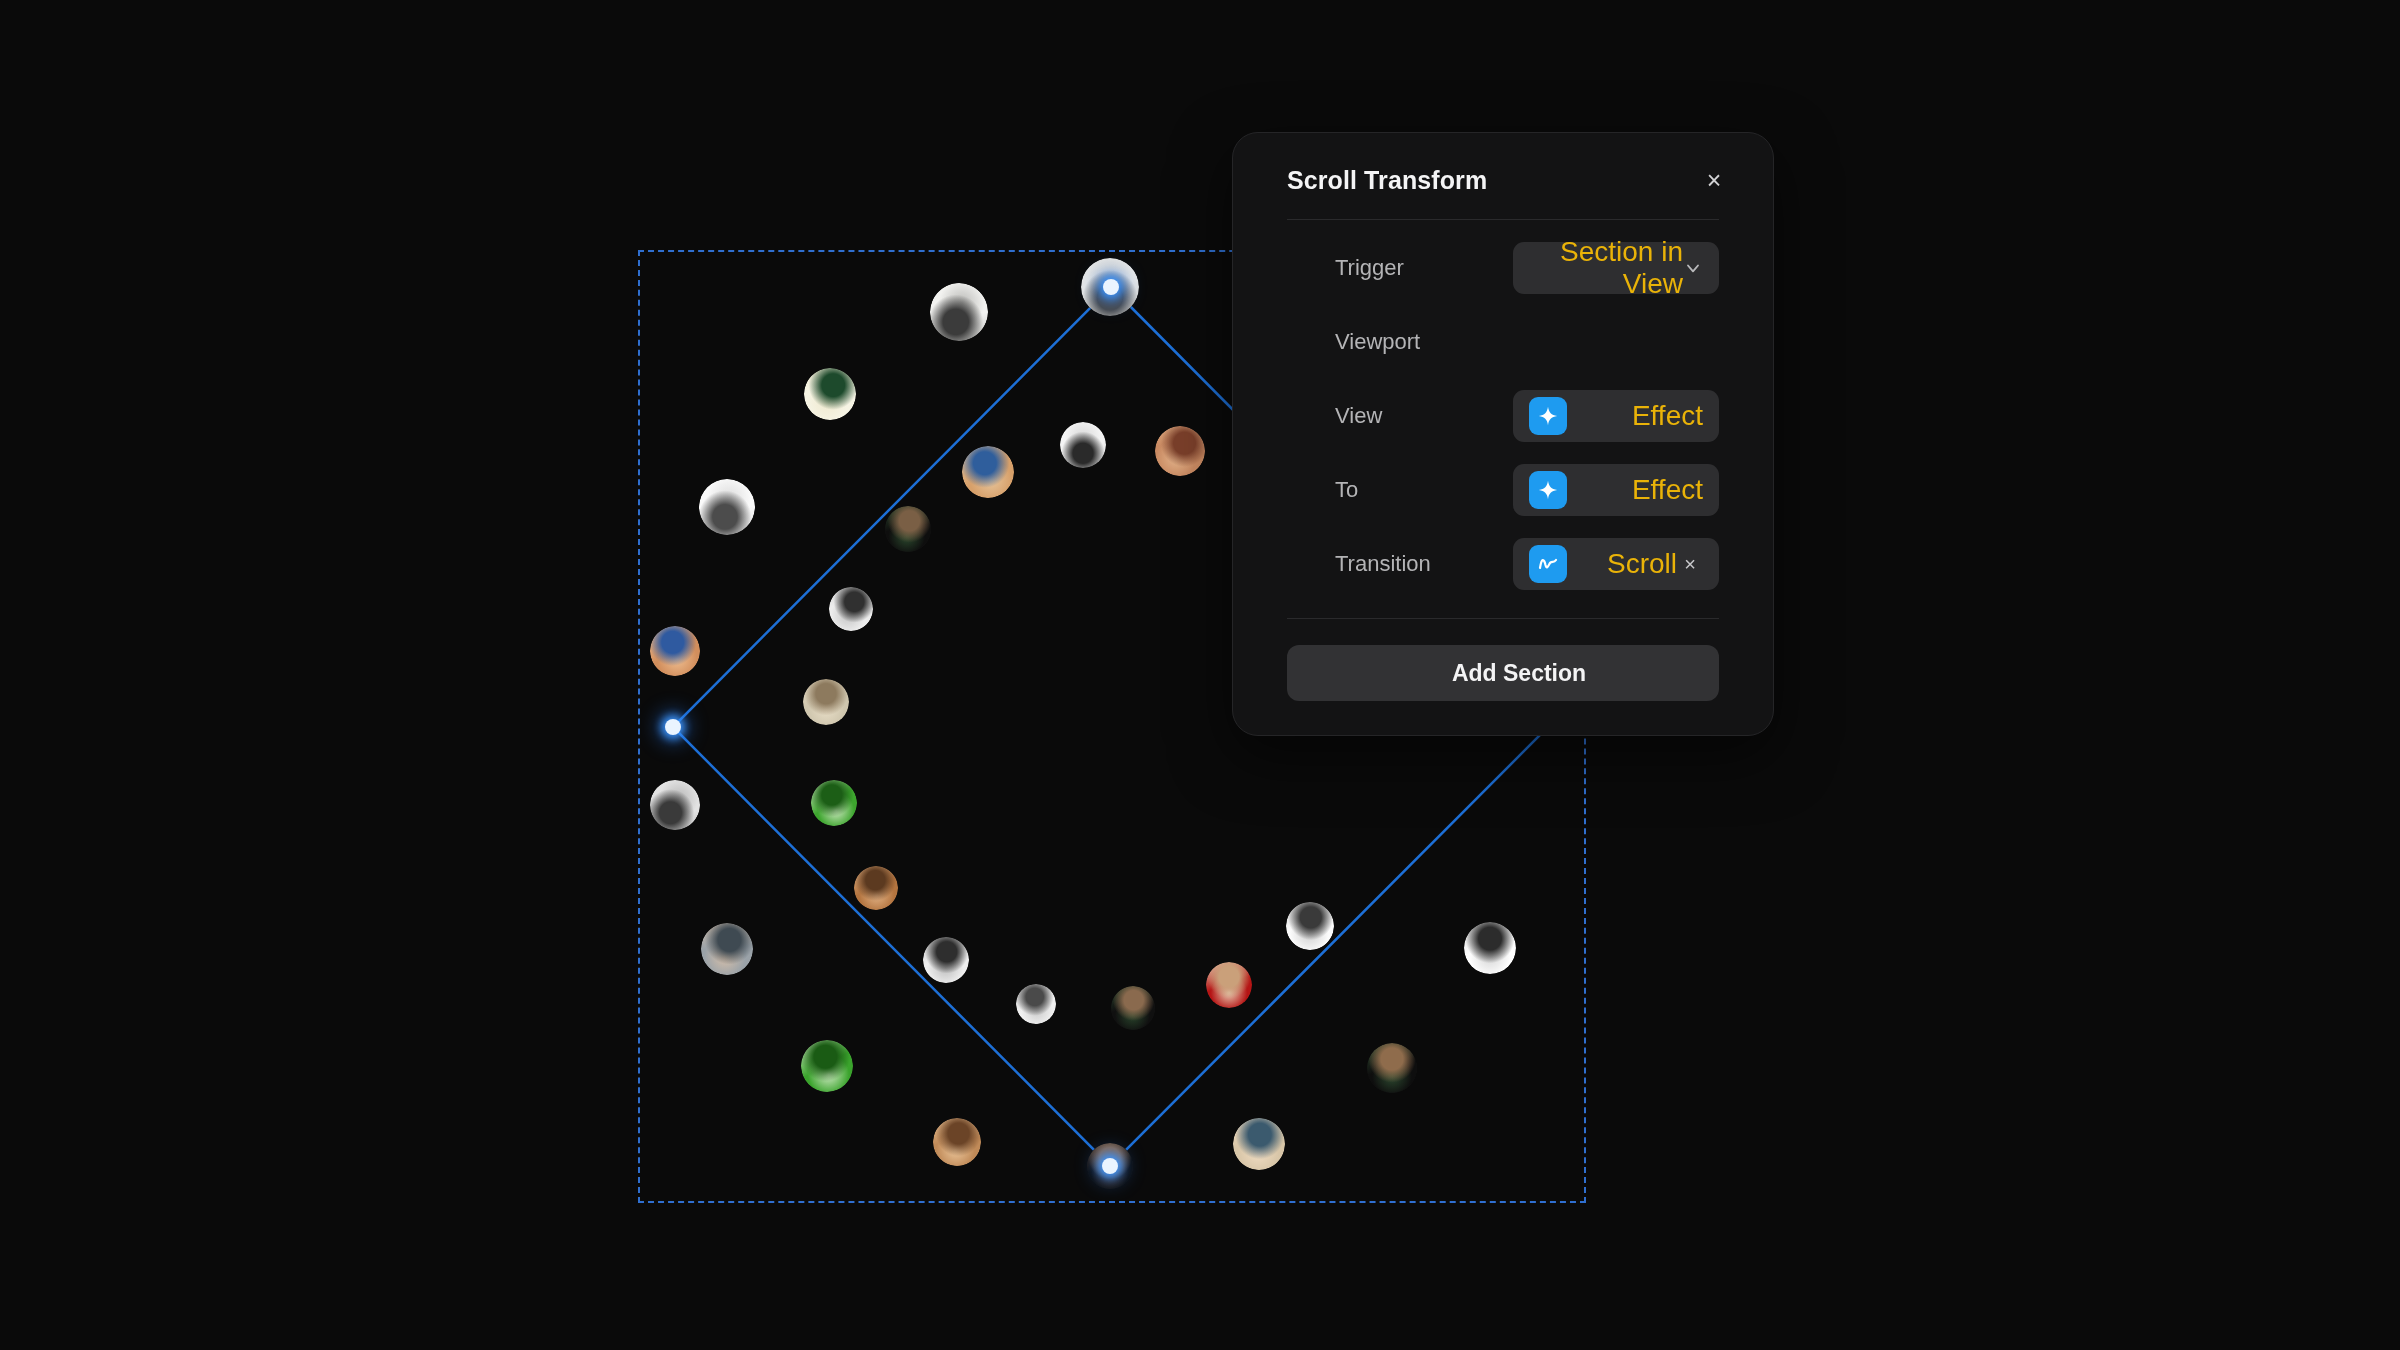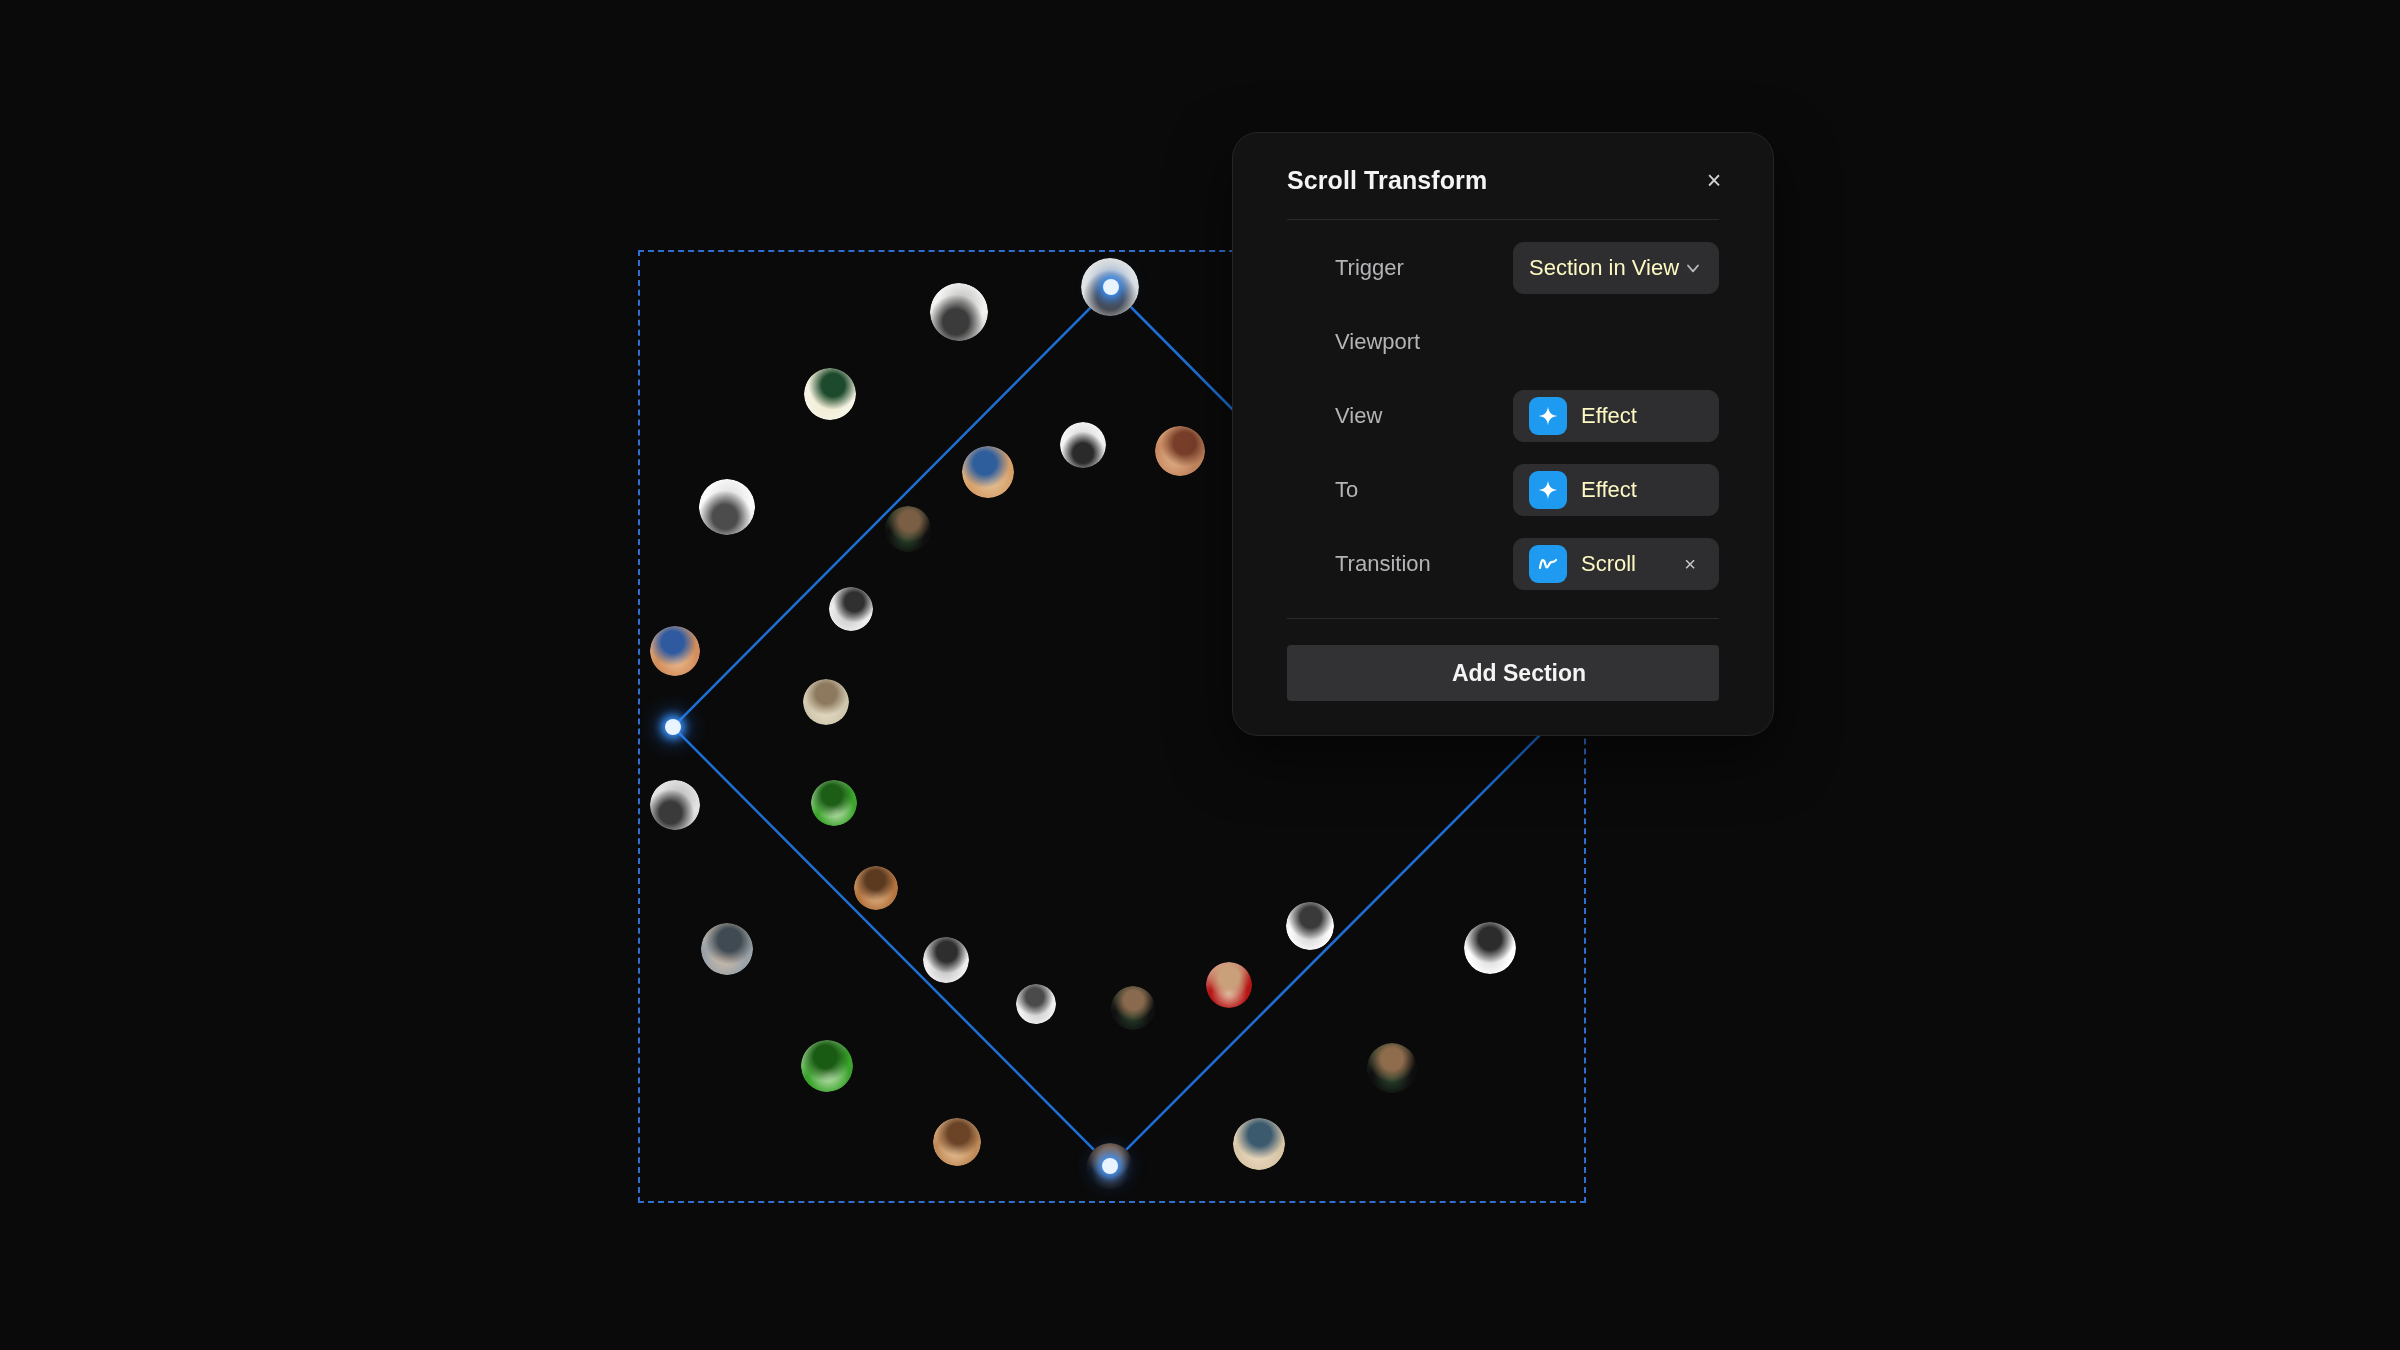--- a/index.html
+++ b/index.html
@@ -126,23 +126,24 @@
     height: 52px;
     background: #2e2e30;
     border-radius: 11px;
     display: flex;
     align-items: center;
     padding: 0 16px;
     cursor: pointer;
   }
 
   .control .ctl-text {
-    font-size: 22px;
-    color: #fef9c3;
+    font-size: 28px;
+    color: #eab308;
     flex: 1;
+    text-align: right;
   }
 
   .chev {
     width: 20px; height: 20px;
     flex: none;
     display: block;
   }
 
   
   .seg {
@@ -194,21 +195,21 @@
 
   .foot { padding: 0 54px; }
   .foot-div {
     height: 1px;
     background: #2a2a2c;
     margin: 28px 0 26px 0;
   }
   .add-btn {
     width: 100%;
     height: 56px;
-    border-radius: 4px;
+    border-radius: 12px;
     background: #323234;
     border: none;
     color: #f4f4f5;
     font-size: 23px;
     font-weight: bold;
     font-family: "Liberation Sans", sans-serif;
     cursor: pointer;
     padding-left: 32px;
   }
 </style>

